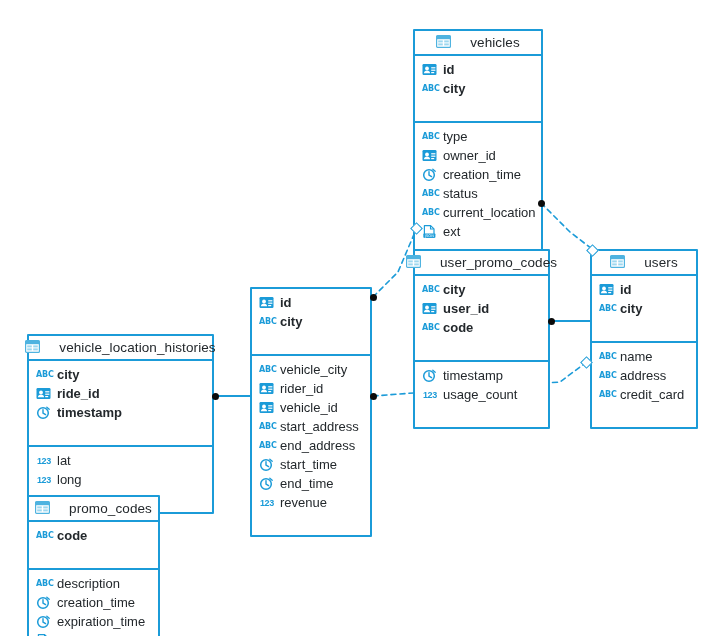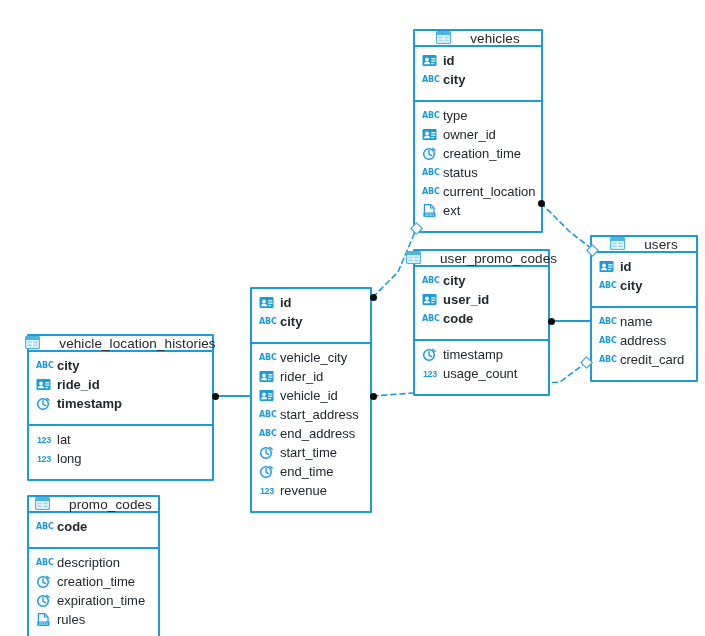--- a/index.html
+++ b/index.html
@@ -36,38 +36,38 @@
   
   .table-node {
     position: absolute;
     box-sizing: border-box;
     border: 2px solid #1b9bd8;
     background: #ffffff;
     border-radius: 1px;
   }
   .table-header {
     box-sizing: border-box;
-    height: 16px;
+    height: 25px;
     display: flex;
     align-items: center;
     justify-content: center;
     gap: 19px;
     border-bottom: 2px solid #1b9bd8;
     background: #ffffff;
     padding: 0 16px;
   }
   .table-title {
     font-size: 13.5px;
     color: #23282c;
     white-space: nowrap;
     letter-spacing: 0.1px;
   }
 
   .field-group {
-    padding: 4px 0 11px 0;
+    padding: 4px 0 23px 0;
   }
   .field-group + .field-group {
     border-top: 2px solid #1b9bd8;
   }
   .field-row {
     display: flex;
     align-items: center;
     gap: 6px;
     height: 19px;
     padding: 0 7px;
@@ -284,21 +284,21 @@
             </svg>
           </span>
           <span class="field-name">timestamp</span>
         </div>
         <div class="field-row">
           <span class="ficon num">123</span>
           <span class="field-name">usage_count</span>
         </div>
       </div>
     </div>
-    <div class="table-node" style="left: 590px; top: 235px; width: 108px;">
+    <div class="table-node" style="left: 590px; top: 249px; width: 108px;">
       <div class="table-header">
         <span class="ficon tableicon">
           <svg width="15" height="13" viewBox="0 0 15 13">
             <rect x="0.6" y="0.6" width="13.8" height="11.8" rx="1" fill="#ffffff" stroke="#4fb3e0" stroke-width="1.2"></rect>
             <rect x="0.6" y="0.6" width="13.8" height="3.6" fill="#4fb3e0"></rect>
             <rect x="2.2" y="5.4" width="4.6" height="2" fill="#9dd7ef"></rect>
             <rect x="8.2" y="5.4" width="4.6" height="2" fill="#9dd7ef"></rect>
             <rect x="2.2" y="8.4" width="4.6" height="2" fill="#9dd7ef"></rect>
             <rect x="8.2" y="8.4" width="4.6" height="2" fill="#9dd7ef"></rect>
           </svg>

